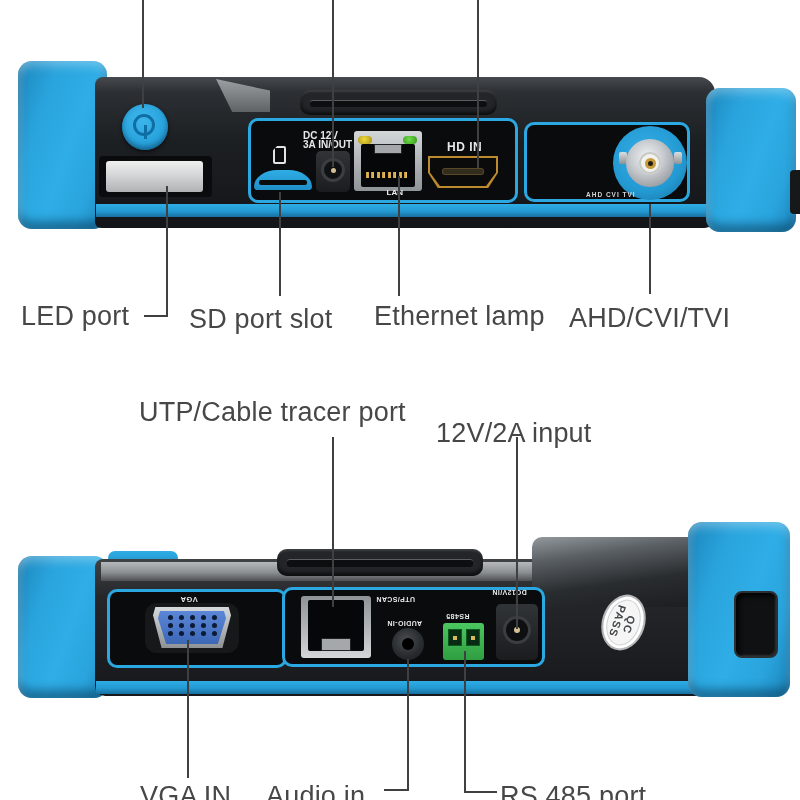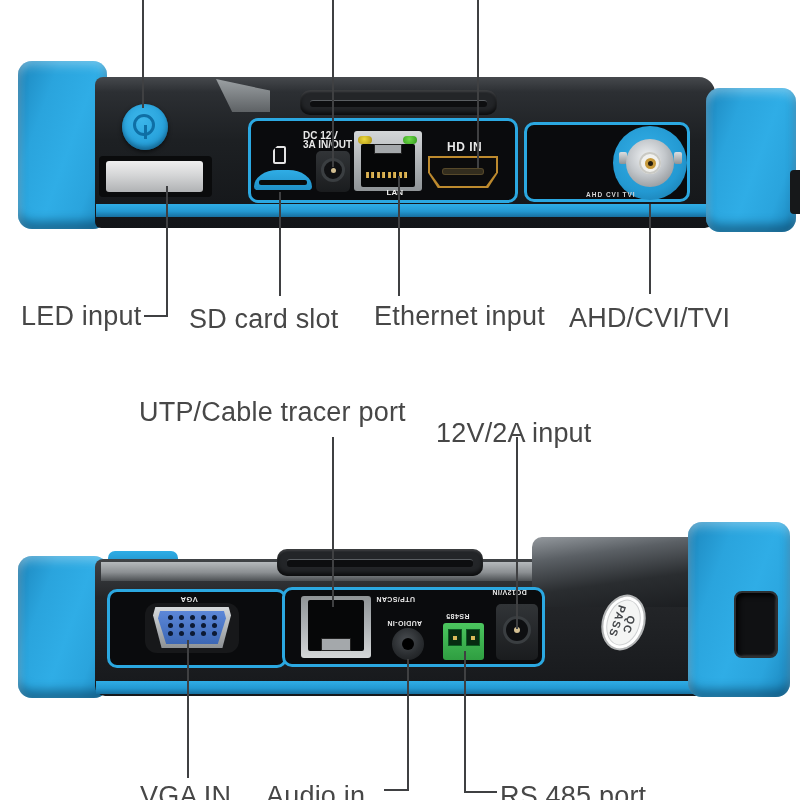--- a/index.html
+++ b/index.html
@@ -113,27 +113,27 @@
     <div class="bumper" style="left:706px;top:88px;width:90px;height:144px;z-index:4;"></div>
     <div class="abs" style="left:790px;top:170px;width:10px;height:44px;background:#16181a;border-radius:4px 0 0 4px;z-index:5;"></div>
   </div>
 
   <div class="vline" style="left:142px;top:0;height:108px;"></div>
   <div class="vline" style="left:332px;top:0;height:167px;"></div>
   <div class="vline" style="left:477px;top:0;height:168px;"></div>
 
   <div class="vline" style="left:166px;top:186px;height:131px;"></div>
   <div class="hline" style="left:144px;top:315px;width:24px;"></div>
-  <div class="callout" style="left:21px;top:301px;">LED input</div>
+  <div class="callout" style="left:21px;top:301px;">LED port</div>
 
   <div class="vline" style="left:279px;top:192px;height:104px;"></div>
-  <div class="callout" style="left:189px;top:304px;">SD card slot</div>
+  <div class="callout" style="left:189px;top:304px;">SD port slot</div>
 
   <div class="vline" style="left:398px;top:176px;height:120px;"></div>
-  <div class="callout" style="left:374px;top:301px;">Ethernet input</div>
+  <div class="callout" style="left:374px;top:301px;">Ethernet lamp</div>
 
   <div class="vline" style="left:649px;top:204px;height:90px;"></div>
   <div class="callout" style="left:569px;top:303px;">AHD/CVI/TVI</div>
 
   <div class="callout" style="left:139px;top:397px;">UTP/Cable tracer port</div>
   <div class="vline" style="left:332px;top:437px;height:170px;"></div>
 
   <div class="callout" style="left:436px;top:397px;margin-top:21px;">12V/2A input</div>
   <div class="vline" style="left:516px;top:437px;height:192px;"></div>
 

